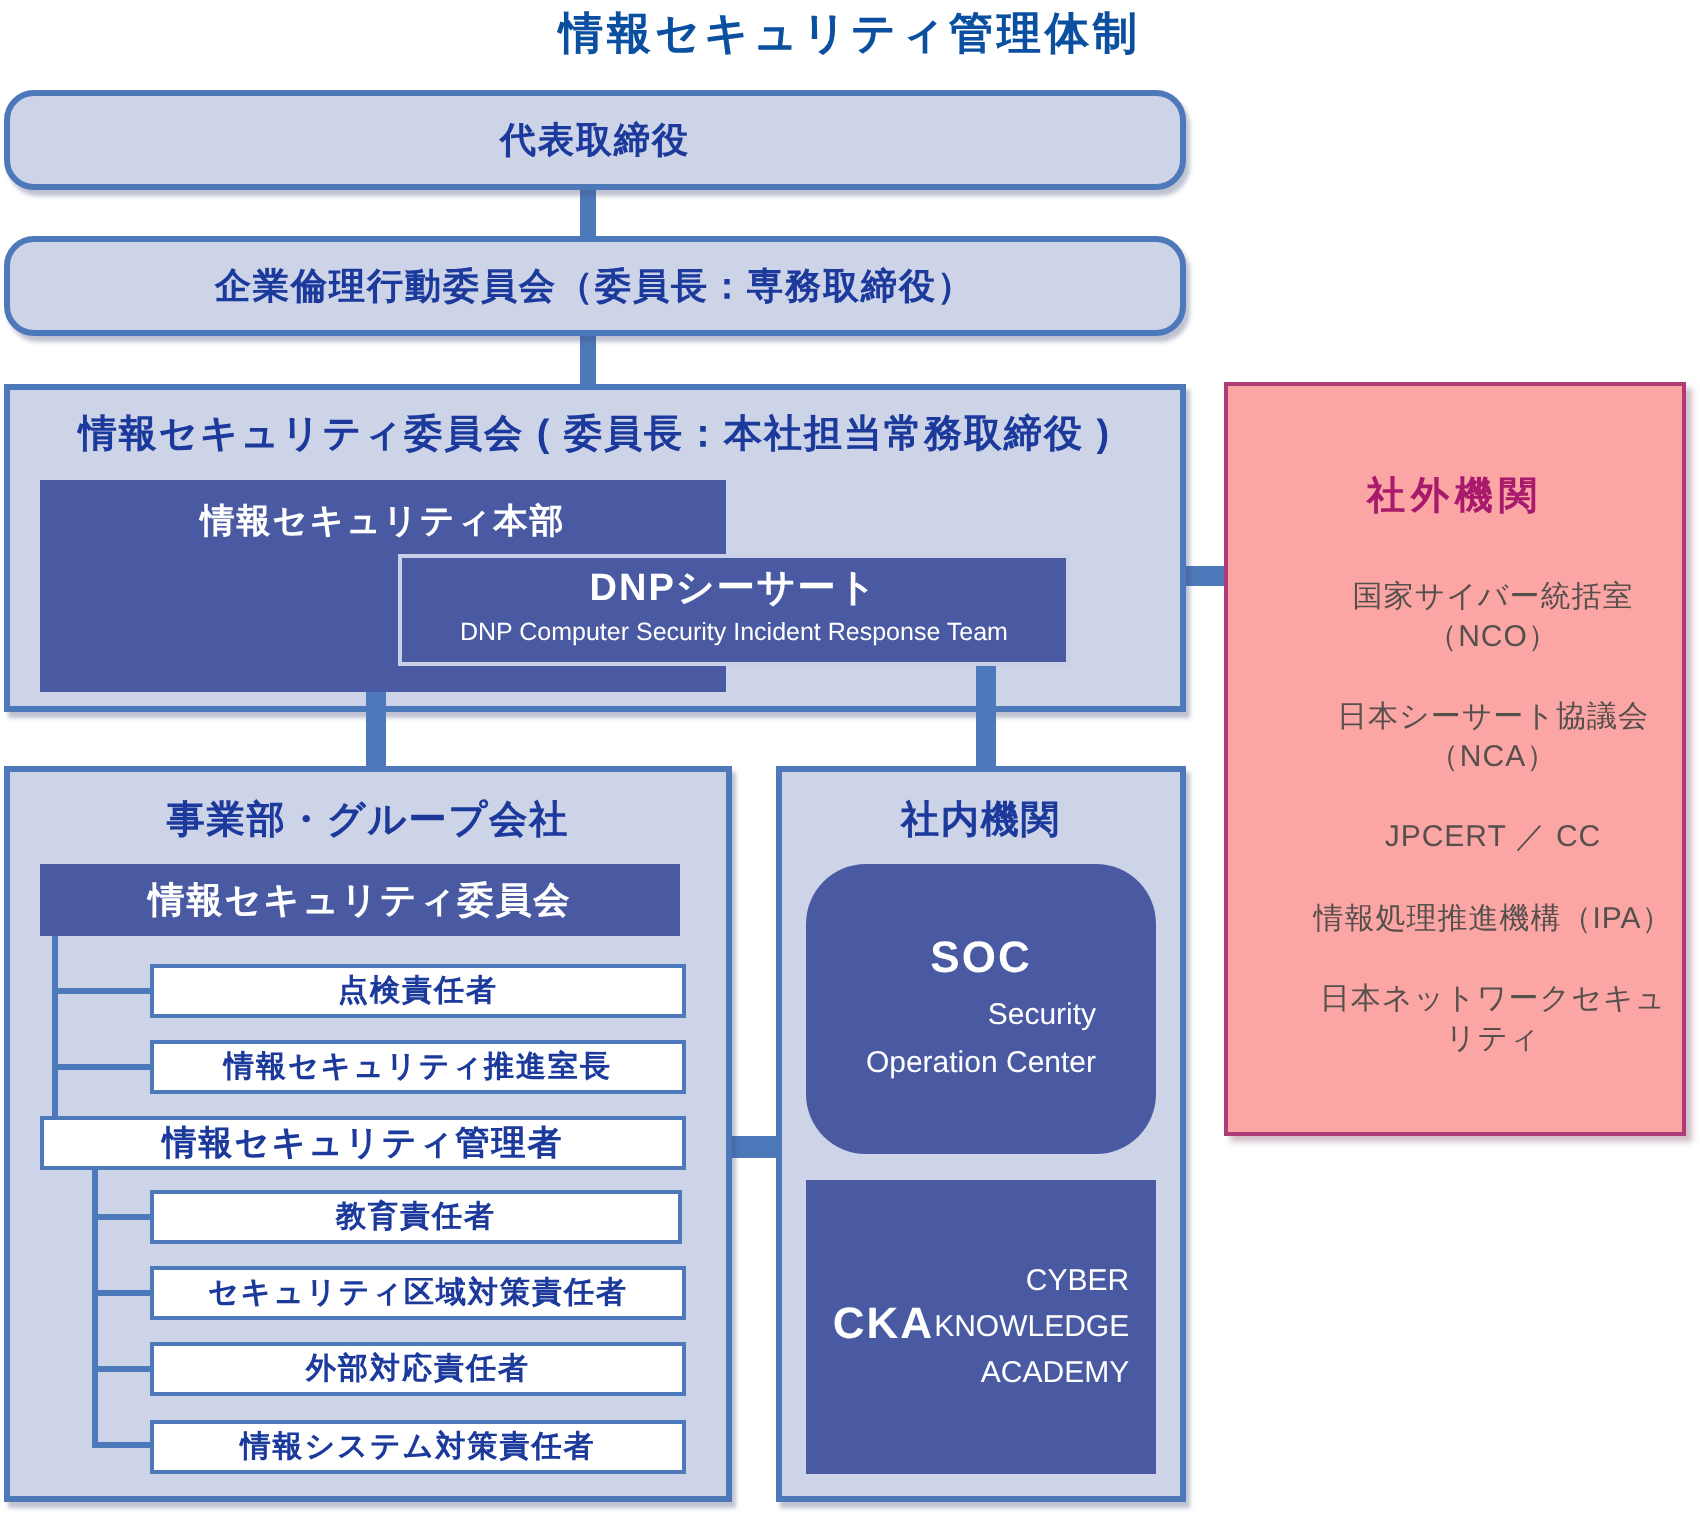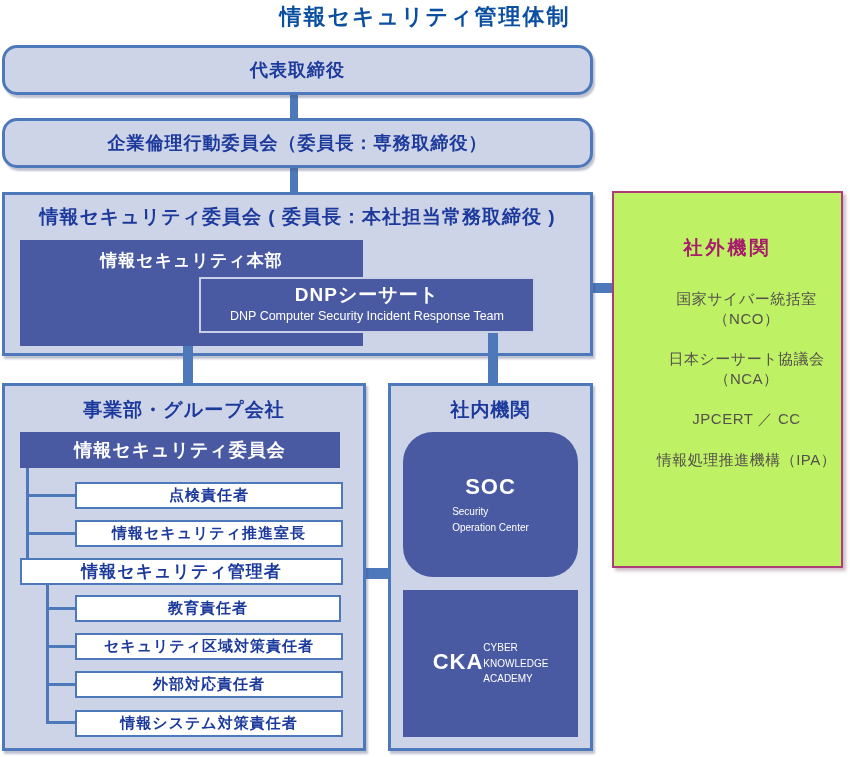--- a/index.html
+++ b/index.html
@@ -6,21 +6,21 @@
   .canvas {
     position:relative; width:850px; height:757px; background:#ffffff;
     font-family:"Liberation Sans","DejaVu Sans",sans-serif; overflow:hidden;
   }
   .abs { position:absolute; box-sizing:border-box; }
   .light {
     background:#ced4e8; border:3px solid #4d79bb;
     box-shadow:2px 3px 2px rgba(70,80,120,0.35);
   }
   .pink {
-    background:#bef264; border:2px solid #b03c77;
+    background:#fca5a5; border:2px solid #b03c77;
     box-shadow:3px 3px 3px rgba(150,110,130,0.45);
   }
   .dark { background:#4a5aa2; color:#ffffff; }
   .navy { color:#1c3a9c; font-weight:bold;border-radius:15px; }
   .center { text-align:center; }
   .flexc { display:flex; align-items:center; justify-content:center; }
   .conn { position:absolute; background:#4d79bb; }
   .tree { position:absolute; background:#4d79bb; }
   .whitebox {
     position:absolute; box-sizing:border-box; background:#ffffff;
@@ -33,21 +33,21 @@
     font-size:22px; font-weight:bold; color:#0b4fa1; letter-spacing:2px;
   }
   .box-label-lg { font-size:18px; letter-spacing:1px; }
   .dnp-title { font-size:19px; font-weight:bold; line-height:1.2; margin-top:5px; letter-spacing:1px; }
   .dnp-sub { font-size:12.5px; margin-top:2px; }
   .ext-title { margin-top:42px; font-size:19px; font-weight:bold; color:#a81a6b; letter-spacing:3px; }
   .ext-items { margin-top:28px; }
   .ext-item { font-size:15px; color:#56504d; line-height:1.3; margin-bottom:21px; letter-spacing:0.5px; }
   .ext-item span { display:block;padding-left:38px; }
   .abbr { font-size:22px; font-weight:bold; letter-spacing:1px; margin-bottom:4px; }
-  .sub-lines { font-size:10px; line-height:1.55; text-align:left; }
+  .sub-lines { font-size:15px; line-height:1.55; text-align:right; }
   .sub-lines span { display:block; }
 </style>
 </head>
 <body>
 
 <div class="canvas">
 
   <div class="conn" style="left:290px; top:90px;  width:8px;  height:33px;"></div>
   <div class="conn" style="left:290px; top:163px; width:8px;  height:34px;"></div>
   <div class="conn" style="left:585px; top:283px; width:33px; height:10px;"></div>
@@ -147,17 +147,18 @@
         <span>日本シーサート協議会</span>
         <span>（NCA）</span>
       </div>
       <div class="ext-item">
         <span>JPCERT ／ CC</span>
       </div>
       <div class="ext-item">
         <span>情報処理推進機構（IPA）</span>
       </div>
       <div class="ext-item">
+        <span>日本ネットワークセキュリティ</span>
       </div>
     </div>
   </div>
 
 </div>
 
 </body></html>

